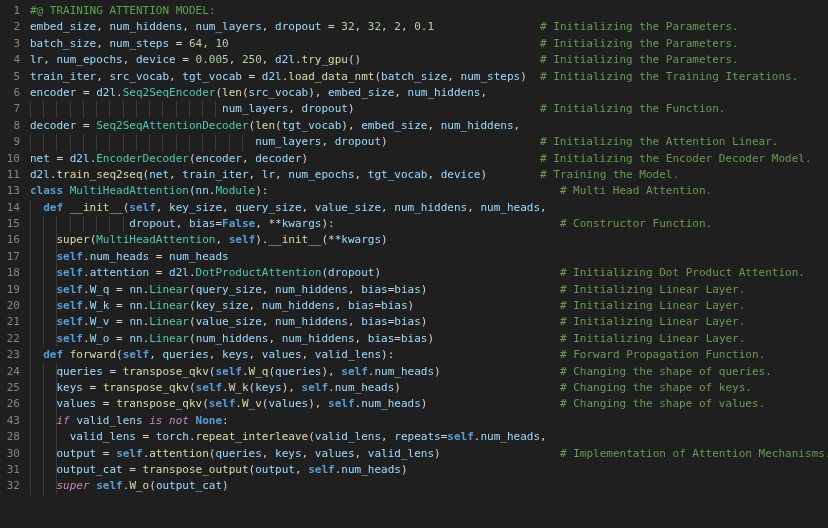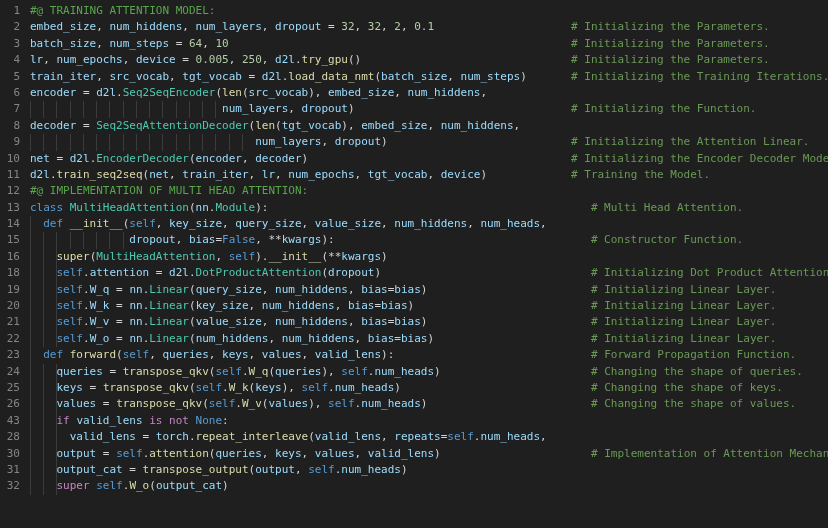--- a/index.html
+++ b/index.html
@@ -10,23 +10,23 @@
     font-size:11px;line-height:16.4px;
     background:var(--c-bg,#1f1f1f);
   }
   .line{height:16.4px;white-space:pre;display:flex;}
   .ln{
     flex:0 0 20px;text-align:right;padding-right:10px;
     color:var(--c-ln,#858585);user-select:none;
   }
   .code{white-space:pre;flex:1 1 auto;overflow:hidden;}
   .tk-h{color:var(--c-h,#57A64A);text-align:center;}
-  .tk-c{color:var(--c-c,#6A9955);margin-left:31px;}
-  .tk-k{color:var(--c-k,#569CD6);}
-  .tk-kc{color:var(--c-kc,#C586C0);}
+  .tk-c{color:var(--c-c,#6A9955);}
+  .tk-k{color:var(--c-k,#569CD6);font-weight:bold;}
+  .tk-kc{color:var(--c-kc,#C586C0);font-style:italic;}
   .tk-t{color:var(--c-t,#4EC9B0);}
   .tk-f{color:var(--c-f,#DCDCAA);}
   .tk-v{color:var(--c-v,#9CDCFE);}
   .tk-n{color:var(--c-n,#B5CEA8);}
   .tk-p{color:var(--c-p,#D4D4D4);}
   .tk-i{
     display:inline-block;vertical-align:top;height:16.4px;
     background-image:repeating-linear-gradient(to right,
       var(--c-guide,#3b3b3b) 0, var(--c-guide,#3b3b3b) 1px,
       transparent 1px, transparent 2ch);
@@ -41,25 +41,25 @@
       <div class="line"><span class="ln">2</span><span class="code"><span class="tk-v">embed_size</span><span class="tk-p">, </span><span class="tk-v">num_hiddens</span><span class="tk-p">, </span><span class="tk-v">num_layers</span><span class="tk-p">, </span><span class="tk-v">dropout</span><span class="tk-p"> = </span><span class="tk-n">32</span><span class="tk-p">, </span><span class="tk-n">32</span><span class="tk-p">, </span><span class="tk-n">2</span><span class="tk-p">, </span><span class="tk-n">0.1</span><span class="tk-p">                </span><span class="tk-c"># Initializing the Parameters.</span></span></div>
       <div class="line"><span class="ln">3</span><span class="code"><span class="tk-v">batch_size</span><span class="tk-p">, </span><span class="tk-v">num_steps</span><span class="tk-p"> = </span><span class="tk-n">64</span><span class="tk-p">, </span><span class="tk-n">10</span><span class="tk-p">                                               </span><span class="tk-c"># Initializing the Parameters.</span></span></div>
       <div class="line"><span class="ln">4</span><span class="code"><span class="tk-v">lr</span><span class="tk-p">, </span><span class="tk-v">num_epochs</span><span class="tk-p">, </span><span class="tk-v">device</span><span class="tk-p"> = </span><span class="tk-n">0.005</span><span class="tk-p">, </span><span class="tk-n">250</span><span class="tk-p">, </span><span class="tk-v">d2l</span><span class="tk-p">.</span><span class="tk-f">try_gpu</span><span class="tk-p">()</span><span class="tk-p">                           </span><span class="tk-c"># Initializing the Parameters.</span></span></div>
       <div class="line"><span class="ln">5</span><span class="code"><span class="tk-v">train_iter</span><span class="tk-p">, </span><span class="tk-v">src_vocab</span><span class="tk-p">, </span><span class="tk-v">tgt_vocab</span><span class="tk-p"> = </span><span class="tk-v">d2l</span><span class="tk-p">.</span><span class="tk-f">load_data_nmt</span><span class="tk-p">(</span><span class="tk-v">batch_size</span><span class="tk-p">, </span><span class="tk-v">num_steps</span><span class="tk-p">)</span><span class="tk-p">  </span><span class="tk-c"># Initializing the Training Iterations.</span></span></div>
       <div class="line"><span class="ln">6</span><span class="code"><span class="tk-v">encoder</span><span class="tk-p"> = </span><span class="tk-v">d2l</span><span class="tk-p">.</span><span class="tk-t">Seq2SeqEncoder</span><span class="tk-p">(</span><span class="tk-f">len</span><span class="tk-p">(</span><span class="tk-v">src_vocab</span><span class="tk-p">), </span><span class="tk-v">embed_size</span><span class="tk-p">, </span><span class="tk-v">num_hiddens</span><span class="tk-p">,</span></span></div>
       <div class="line"><span class="ln">7</span><span class="code"><span class="tk-i">                             </span><span class="tk-v">num_layers</span><span class="tk-p">, </span><span class="tk-v">dropout</span><span class="tk-p">)</span><span class="tk-p">                            </span><span class="tk-c"># Initializing the Function.</span></span></div>
       <div class="line"><span class="ln">8</span><span class="code"><span class="tk-v">decoder</span><span class="tk-p"> = </span><span class="tk-t">Seq2SeqAttentionDecoder</span><span class="tk-p">(</span><span class="tk-f">len</span><span class="tk-p">(</span><span class="tk-v">tgt_vocab</span><span class="tk-p">), </span><span class="tk-v">embed_size</span><span class="tk-p">, </span><span class="tk-v">num_hiddens</span><span class="tk-p">,</span></span></div>
       <div class="line"><span class="ln">9</span><span class="code"><span class="tk-i">                                  </span><span class="tk-v">num_layers</span><span class="tk-p">, </span><span class="tk-v">dropout</span><span class="tk-p">)</span><span class="tk-p">                       </span><span class="tk-c"># Initializing the Attention Linear.</span></span></div>
       <div class="line"><span class="ln">10</span><span class="code"><span class="tk-v">net</span><span class="tk-p"> = </span><span class="tk-v">d2l</span><span class="tk-p">.</span><span class="tk-t">EncoderDecoder</span><span class="tk-p">(</span><span class="tk-v">encoder</span><span class="tk-p">, </span><span class="tk-v">decoder</span><span class="tk-p">)</span><span class="tk-p">                                   </span><span class="tk-c"># Initializing the Encoder Decoder Model.</span></span></div>
       <div class="line"><span class="ln">11</span><span class="code"><span class="tk-v">d2l</span><span class="tk-p">.</span><span class="tk-f">train_seq2seq</span><span class="tk-p">(</span><span class="tk-v">net</span><span class="tk-p">, </span><span class="tk-v">train_iter</span><span class="tk-p">, </span><span class="tk-v">lr</span><span class="tk-p">, </span><span class="tk-v">num_epochs</span><span class="tk-p">, </span><span class="tk-v">tgt_vocab</span><span class="tk-p">, </span><span class="tk-v">device</span><span class="tk-p">)</span><span class="tk-p">        </span><span class="tk-c"># Training the Model.</span></span></div>
-      <div class="line"><span class="ln">12</span><span class="code"><span class="tk-h">#@ IMPLEMENTATION OF MULTI HEAD ATTENTION:</span></span></div>
       <div class="line"><span class="ln">13</span><span class="code"><span class="tk-k">class </span><span class="tk-t">MultiHeadAttention</span><span class="tk-p">(</span><span class="tk-v">nn</span><span class="tk-p">.</span><span class="tk-t">Module</span><span class="tk-p">):</span><span class="tk-p">                                            </span><span class="tk-c"># Multi Head Attention.</span></span></div>
       <div class="line"><span class="ln">14</span><span class="code"><span class="tk-i">  </span><span class="tk-k">def </span><span class="tk-f">__init__</span><span class="tk-p">(</span><span class="tk-k">self</span><span class="tk-p">, </span><span class="tk-v">key_size</span><span class="tk-p">, </span><span class="tk-v">query_size</span><span class="tk-p">, </span><span class="tk-v">value_size</span><span class="tk-p">, </span><span class="tk-v">num_hiddens</span><span class="tk-p">, </span><span class="tk-v">num_heads</span><span class="tk-p">,</span></span></div>
       <div class="line"><span class="ln">15</span><span class="code"><span class="tk-i">               </span><span class="tk-v">dropout</span><span class="tk-p">, </span><span class="tk-v">bias</span><span class="tk-p">=</span><span class="tk-k">False</span><span class="tk-p">, **</span><span class="tk-v">kwargs</span><span class="tk-p">):</span><span class="tk-p">                                  </span><span class="tk-c"># Constructor Function.</span></span></div>
       <div class="line"><span class="ln">16</span><span class="code"><span class="tk-i">    </span><span class="tk-f">super</span><span class="tk-p">(</span><span class="tk-t">MultiHeadAttention</span><span class="tk-p">, </span><span class="tk-k">self</span><span class="tk-p">).</span><span class="tk-f">__init__</span><span class="tk-p">(**</span><span class="tk-v">kwargs</span><span class="tk-p">)</span></span></div>
+      <div class="line"><span class="ln">17</span><span class="code"><span class="tk-i">    </span><span class="tk-k">self</span><span class="tk-p">.</span><span class="tk-v">num_heads</span><span class="tk-p"> = </span><span class="tk-v">num_heads</span></span></div>
       <div class="line"><span class="ln">18</span><span class="code"><span class="tk-i">    </span><span class="tk-k">self</span><span class="tk-p">.</span><span class="tk-v">attention</span><span class="tk-p"> = </span><span class="tk-v">d2l</span><span class="tk-p">.</span><span class="tk-t">DotProductAttention</span><span class="tk-p">(</span><span class="tk-v">dropout</span><span class="tk-p">)</span><span class="tk-p">                           </span><span class="tk-c"># Initializing Dot Product Attention.</span></span></div>
       <div class="line"><span class="ln">19</span><span class="code"><span class="tk-i">    </span><span class="tk-k">self</span><span class="tk-p">.</span><span class="tk-v">W_q</span><span class="tk-p"> = </span><span class="tk-v">nn</span><span class="tk-p">.</span><span class="tk-t">Linear</span><span class="tk-p">(</span><span class="tk-v">query_size</span><span class="tk-p">, </span><span class="tk-v">num_hiddens</span><span class="tk-p">, </span><span class="tk-v">bias</span><span class="tk-p">=</span><span class="tk-v">bias</span><span class="tk-p">)</span><span class="tk-p">                    </span><span class="tk-c"># Initializing Linear Layer.</span></span></div>
       <div class="line"><span class="ln">20</span><span class="code"><span class="tk-i">    </span><span class="tk-k">self</span><span class="tk-p">.</span><span class="tk-v">W_k</span><span class="tk-p"> = </span><span class="tk-v">nn</span><span class="tk-p">.</span><span class="tk-t">Linear</span><span class="tk-p">(</span><span class="tk-v">key_size</span><span class="tk-p">, </span><span class="tk-v">num_hiddens</span><span class="tk-p">, </span><span class="tk-v">bias</span><span class="tk-p">=</span><span class="tk-v">bias</span><span class="tk-p">)</span><span class="tk-p">                      </span><span class="tk-c"># Initializing Linear Layer.</span></span></div>
       <div class="line"><span class="ln">21</span><span class="code"><span class="tk-i">    </span><span class="tk-k">self</span><span class="tk-p">.</span><span class="tk-v">W_v</span><span class="tk-p"> = </span><span class="tk-v">nn</span><span class="tk-p">.</span><span class="tk-t">Linear</span><span class="tk-p">(</span><span class="tk-v">value_size</span><span class="tk-p">, </span><span class="tk-v">num_hiddens</span><span class="tk-p">, </span><span class="tk-v">bias</span><span class="tk-p">=</span><span class="tk-v">bias</span><span class="tk-p">)</span><span class="tk-p">                    </span><span class="tk-c"># Initializing Linear Layer.</span></span></div>
       <div class="line"><span class="ln">22</span><span class="code"><span class="tk-i">    </span><span class="tk-k">self</span><span class="tk-p">.</span><span class="tk-v">W_o</span><span class="tk-p"> = </span><span class="tk-v">nn</span><span class="tk-p">.</span><span class="tk-t">Linear</span><span class="tk-p">(</span><span class="tk-v">num_hiddens</span><span class="tk-p">, </span><span class="tk-v">num_hiddens</span><span class="tk-p">, </span><span class="tk-v">bias</span><span class="tk-p">=</span><span class="tk-v">bias</span><span class="tk-p">)</span><span class="tk-p">                   </span><span class="tk-c"># Initializing Linear Layer.</span></span></div>
       <div class="line"><span class="ln">23</span><span class="code"><span class="tk-i">  </span><span class="tk-k">def </span><span class="tk-f">forward</span><span class="tk-p">(</span><span class="tk-k">self</span><span class="tk-p">, </span><span class="tk-v">queries</span><span class="tk-p">, </span><span class="tk-v">keys</span><span class="tk-p">, </span><span class="tk-v">values</span><span class="tk-p">, </span><span class="tk-v">valid_lens</span><span class="tk-p">):</span><span class="tk-p">                         </span><span class="tk-c"># Forward Propagation Function.</span></span></div>
       <div class="line"><span class="ln">24</span><span class="code"><span class="tk-i">    </span><span class="tk-v">queries</span><span class="tk-p"> = </span><span class="tk-f">transpose_qkv</span><span class="tk-p">(</span><span class="tk-k">self</span><span class="tk-p">.</span><span class="tk-f">W_q</span><span class="tk-p">(</span><span class="tk-v">queries</span><span class="tk-p">), </span><span class="tk-k">self</span><span class="tk-p">.</span><span class="tk-v">num_heads</span><span class="tk-p">)</span><span class="tk-p">                  </span><span class="tk-c"># Changing the shape of queries.</span></span></div>
       <div class="line"><span class="ln">25</span><span class="code"><span class="tk-i">    </span><span class="tk-v">keys</span><span class="tk-p"> = </span><span class="tk-f">transpose_qkv</span><span class="tk-p">(</span><span class="tk-k">self</span><span class="tk-p">.</span><span class="tk-f">W_k</span><span class="tk-p">(</span><span class="tk-v">keys</span><span class="tk-p">), </span><span class="tk-k">self</span><span class="tk-p">.</span><span class="tk-v">num_heads</span><span class="tk-p">)</span><span class="tk-p">                        </span><span class="tk-c"># Changing the shape of keys.</span></span></div>
       <div class="line"><span class="ln">26</span><span class="code"><span class="tk-i">    </span><span class="tk-v">values</span><span class="tk-p"> = </span><span class="tk-f">transpose_qkv</span><span class="tk-p">(</span><span class="tk-k">self</span><span class="tk-p">.</span><span class="tk-f">W_v</span><span class="tk-p">(</span><span class="tk-v">values</span><span class="tk-p">), </span><span class="tk-k">self</span><span class="tk-p">.</span><span class="tk-v">num_heads</span><span class="tk-p">)</span><span class="tk-p">                    </span><span class="tk-c"># Changing the shape of values.</span></span></div>
       <div class="line"><span class="ln">43</span><span class="code"><span class="tk-i">    </span><span class="tk-kc">if </span><span class="tk-v">valid_lens</span><span class="tk-kc"> is not </span><span class="tk-k">None</span><span class="tk-p">:</span></span></div>

